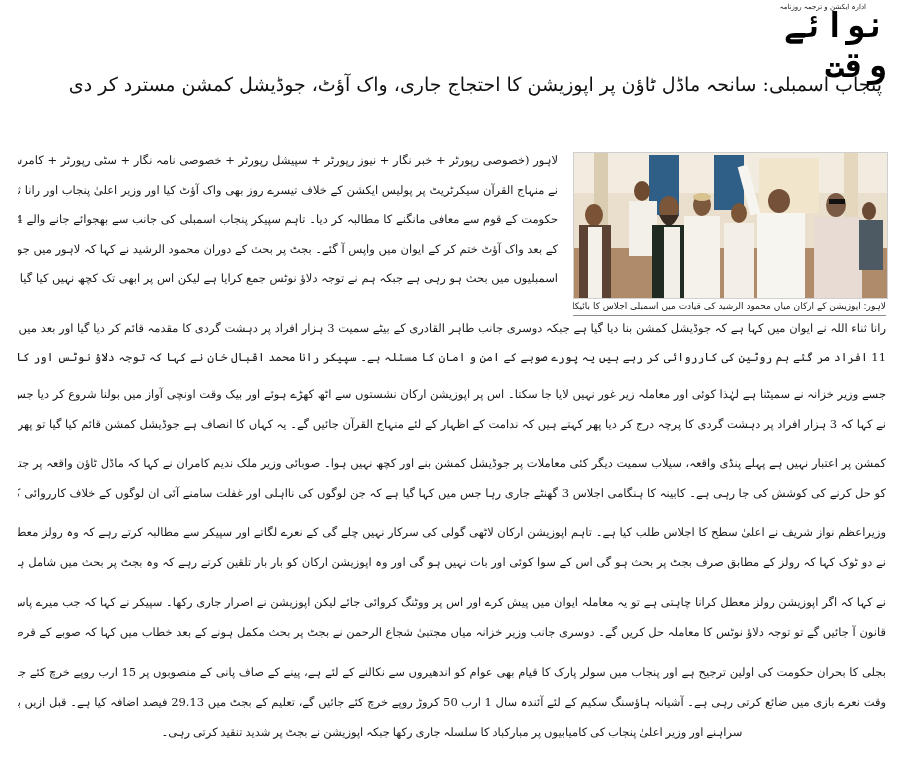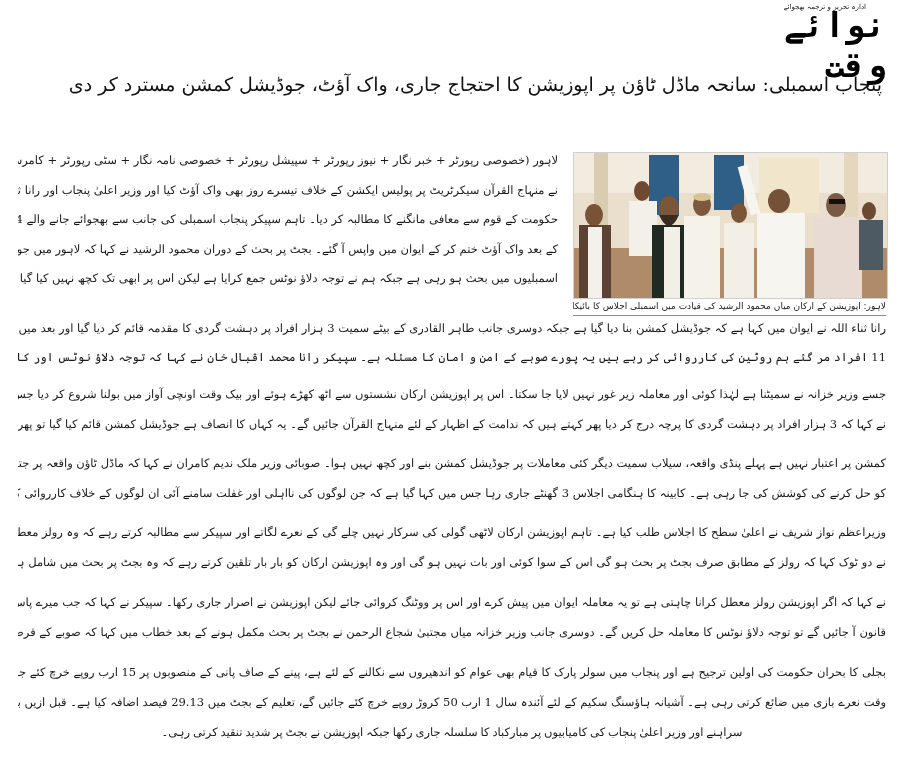--- a/index.html
+++ b/index.html
@@ -21,21 +21,21 @@
     font-family:"DejaVu Serif", serif; font-size:11.5px; line-height:20px; height:20px;
     white-space:nowrap; overflow:hidden; color:#1a1a1a; }
   .line.narrow { left:18px; width:540px; }
   .line.full { left:18px; width:868px; }
   .line.last { text-align-last:center;font-family:Liberation Serif, serif; }
 </style>
 </head>
 <body>
 
 <div class="masthead">
-  <span class="tag">ادارہ تحریر و ترجمہ  بھجوائے</span>
+  <span class="tag">ادارہ ایکشن و ترجمہ  روزنامہ</span>
   <span class="logo">نوائے وقت</span>
 </div>
 
 <div class="headline">پنجاب اسمبلی: سانحہ ماڈل ٹاؤن پر اپوزیشن کا احتجاج جاری، واک آؤٹ، جوڈیشل کمشن مسترد کر دی</div>
 
 <div class="photo">
   <svg width="313" height="145" viewBox="0 0 313 145">
     <rect x="0" y="0" width="313" height="145" fill="#e9dfcc"></rect>
     <rect x="0" y="0" width="313" height="40" fill="#f2ece0"></rect>
     <rect x="20" y="0" width="14" height="75" fill="#d9ccb0"></rect>

